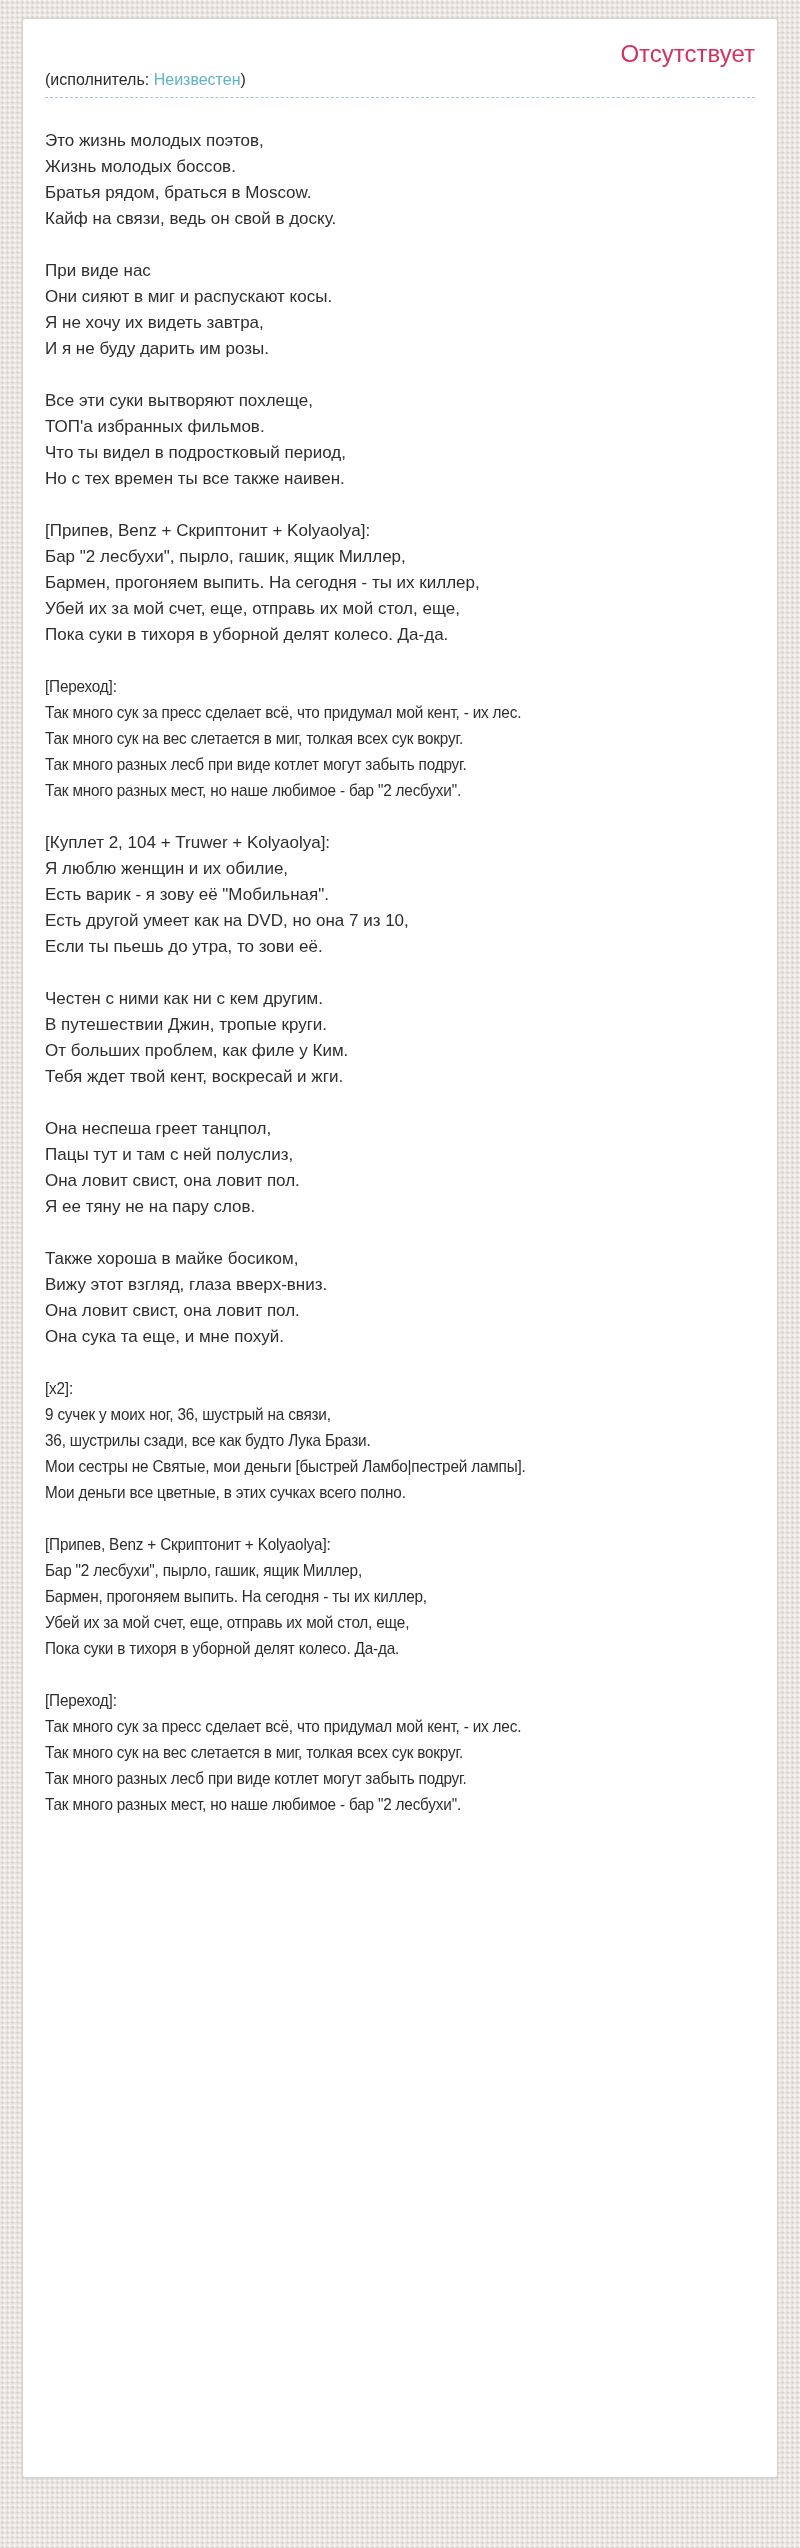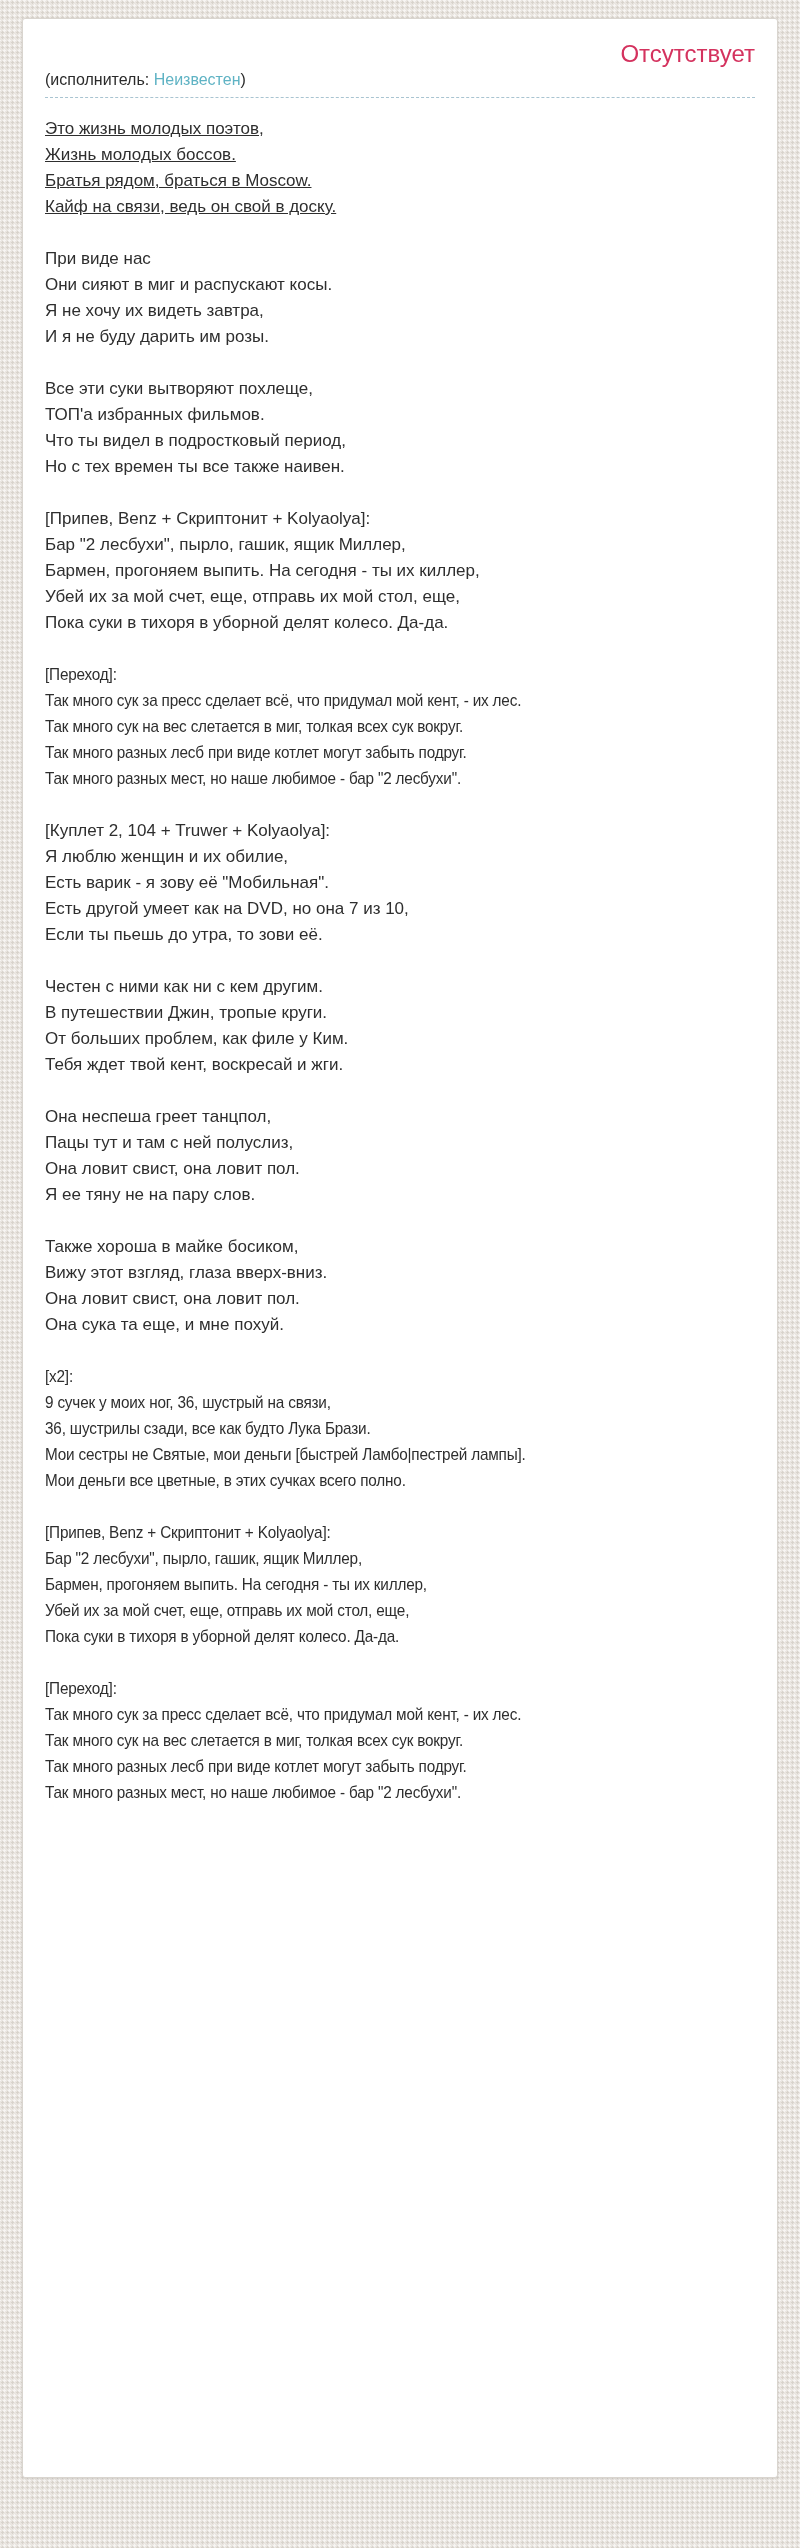--- a/index.html
+++ b/index.html
@@ -53,22 +53,21 @@
   .lyrics {
     color: #2e2e2e;
   }
   .lyrics p.stanza {
     margin: 26px 0 0 0;
     font-size: 17px;
     line-height: 26px;
     white-space: nowrap;
   }
   .lyrics p.stanza:first-child {
-    margin-top: 18px;
-    text-decoration: underline;
+    margin-top: 30px;
   }
   .lyrics p.stanza.condensed {
     transform: scaleX(0.9);
     transform-origin: 0 0;
     letter-spacing: -0.2px;
   }
 </style>
 </head>
 <body>
 

